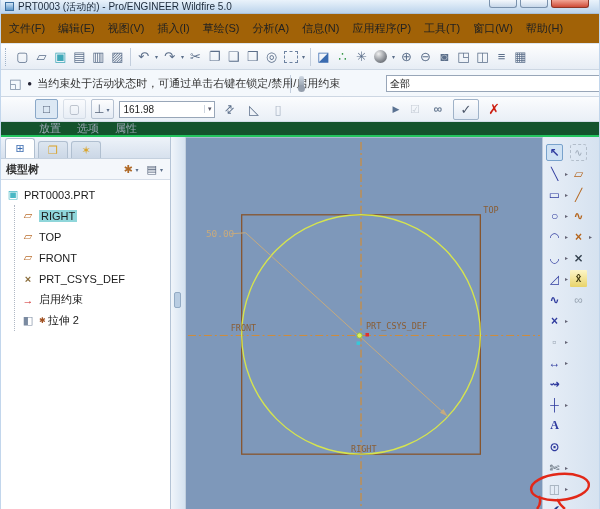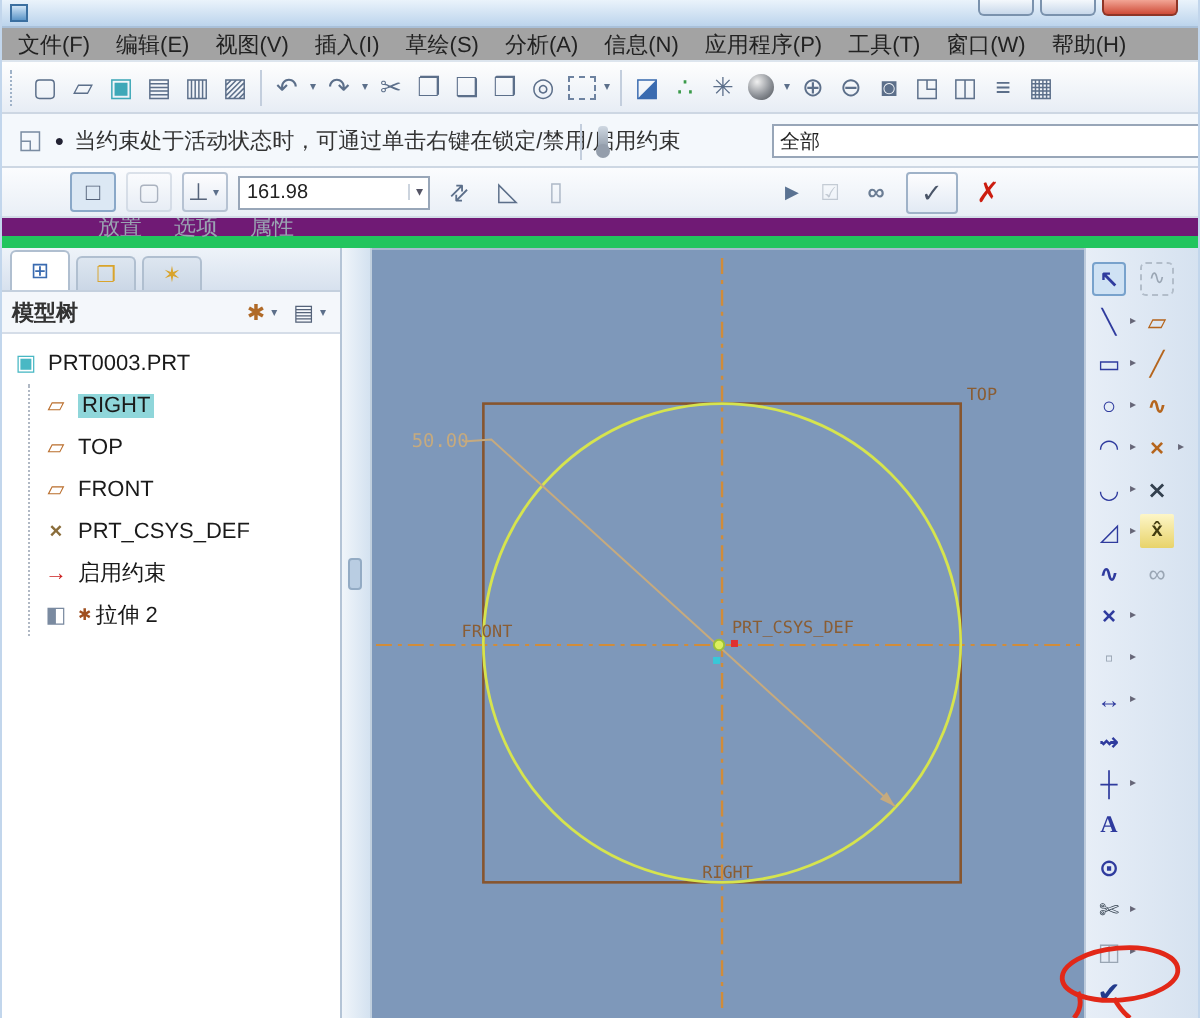--- a/index.html
+++ b/index.html
@@ -12,21 +12,21 @@
   }
   
   .titlebar { height:14px; background:linear-gradient(#eaf3fb,#bcd4ec); border-bottom:1px solid #a9c0d9;
     display:flex; align-items:center; padding-left:4px; font-size:10px; color:#1c2a3a; position:relative; }
   .appicon { width:9px; height:9px; background:linear-gradient(#cfe4f6,#5d96c8); border:1px solid #3b6fa0; margin-right:4px; }
   .winbtn { position:absolute; top:0; height:8px; border:1px solid #7a92ad; border-top:none;
     border-radius:0 0 3px 3px; background:linear-gradient(#f4f8fc,#c8d8ea); }
   .winbtn.min { width:28px; right:82px; } .winbtn.max { width:28px; right:51px; }
   .winbtn.close { width:38px; right:10px; background:linear-gradient(#f2a595,#cf4c38); border-color:#8e3526; }
   
-  .menubar { height:17px; background:#a3a3a3; border-bottom:1px solid #dde5ee; display:flex; align-items:center;
+  .menubar { height:30px; background:#a16207; border-bottom:1px solid #dde5ee; display:flex; align-items:center;
     gap:13px; padding:4px 8px; font-size:11px; color:#222; }
   .menubar span { cursor:default; }
   
   .tb { height:26px; background:linear-gradient(#fefefe,#e7edf5); border-bottom:1px solid #cdd7e3;
     display:flex; align-items:center; padding:0 3px; position:relative; }
   .grip { width:4px; height:18px; border-left:1px dotted #9fb2c8; margin:0 4px 0 1px; }
   .vsep { width:1px; height:18px; background:#c3cedd; margin:0 3px; }
   .tbi { width:19px; height:19px; display:flex; align-items:center; justify-content:center;
     font-size:13px; color:#5c6f8a; }
   .dd { width:7px; font-size:6px; color:#5c6f8a; text-align:center; }
@@ -57,22 +57,22 @@
   .depthcombo { width:96px; }
   .flip { transform:rotate(-45deg); font-size:11px; }
   .rctl { position:absolute; top:2px; display:flex; align-items:center; justify-content:center; }
   .play { left:388px; width:14px; height:20px; font-size:9px; color:#5a7292; }
   .chk { left:406px; width:16px; height:20px; font-size:11px; color:#8b97a6; }
   .glasses { left:427px; width:20px; height:20px; font-size:12px; color:#6b7d94; font-weight:bold; }
   .okbtn { left:452px; width:26px; height:21px; border:1px solid #9fb2c8; border-radius:2px;
     background:linear-gradient(#fdfdfe,#e2eaf4); font-size:13px; color:#4a5568; font-weight:bold; }
   .cancel { left:484px; width:18px; height:20px; font-size:14px; color:#cc1d10; font-weight:bold; }
   
-  .tabbar { height:15px; background:#701a75; border-bottom:6px solid #22c55e; display:flex; gap:16px;
-    padding-left:48px; font-size:11px; color:#9aa4b2; align-items:center; }
+  .tabbar { height:15px; background:#14532d; border-bottom:2px solid #22c55e; display:flex; gap:16px;
+    padding-left:38px; font-size:11px; color:#9aa4b2; align-items:center; }
   
   .main { display:flex; height:385px; }
   
   .navigator { width:170px; border-right:1px solid #b4c4d6; display:flex; flex-direction:column; background:#fff; }
   .navtabs { height:22px; background:linear-gradient(#eef3f9,#d7e1ee); display:flex; align-items:flex-end;
     padding:2px 0 0 4px; gap:3px; border-bottom:1px solid #c4d0de; }
   .navtab { width:30px; height:17px; display:flex; align-items:center; justify-content:center;
     border:1px solid #b0bfd0; border-bottom:none; border-radius:3px 3px 0 0;
     background:linear-gradient(#dde6f0,#cbd7e6); font-size:11px; }
   .navtab.active { background:#fff; height:20px; }
@@ -111,20 +111,21 @@
   .fly { width:7px; font-size:6px; color:#667; text-align:center; flex:none; }
   .serif { font-family:"Liberation Serif","DejaVu Serif",serif; }
   
   .anno { position:absolute; right:0; bottom:0; width:72px; height:44px; z-index:9; pointer-events:none; }
 </style>
 </head>
 <body>
 
 <div class="titlebar">
   <span class="appicon"></span>
+  <span>PRT0003 (活动的) - Pro/ENGINEER Wildfire 5.0</span>
   <span class="winbtn min"></span>
   <span class="winbtn max"></span>
   <span class="winbtn close"></span>
 </div>
 
 <div class="menubar">
   <span>文件(F)</span>
   <span>编辑(E)</span>
   <span>视图(V)</span>
   <span>插入(I)</span>

